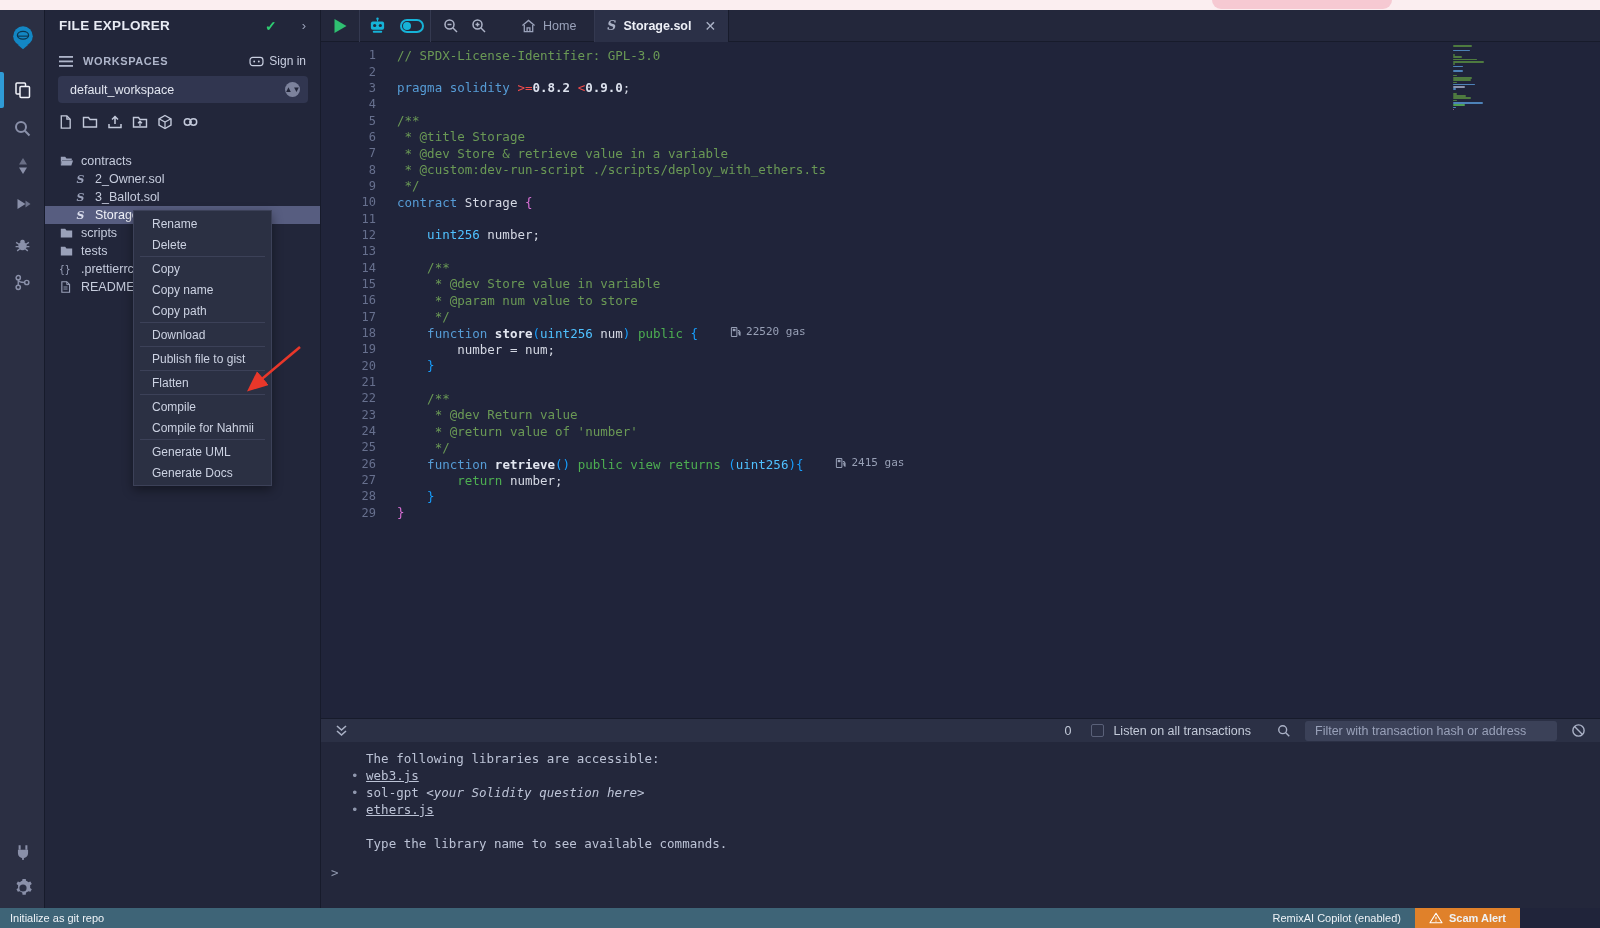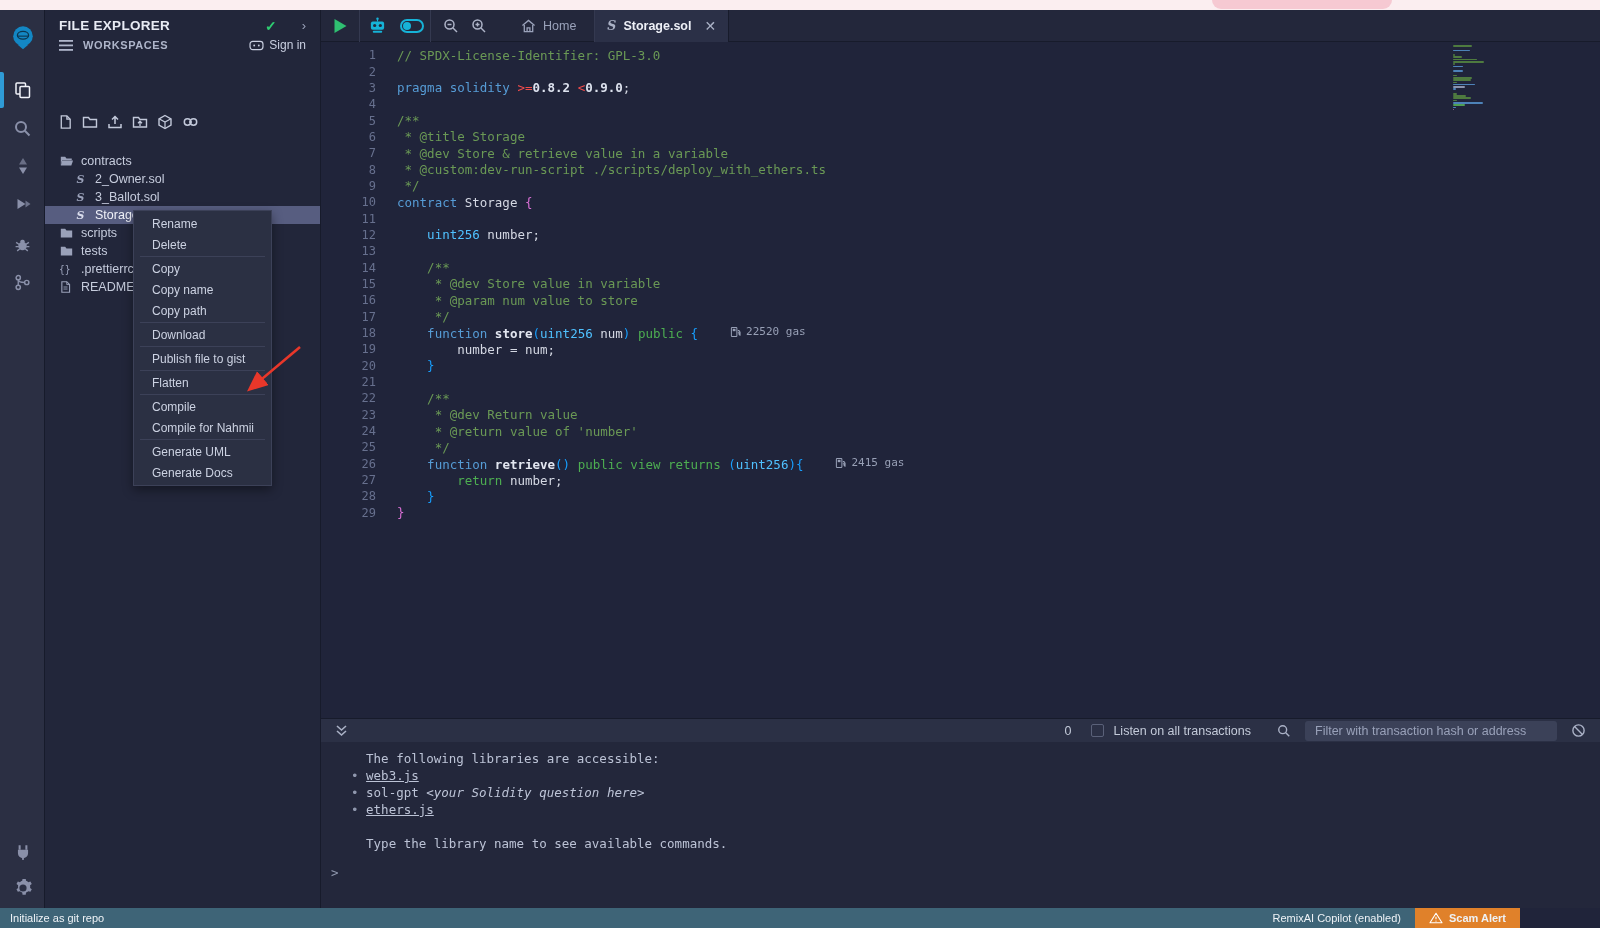--- a/index.html
+++ b/index.html
@@ -23,21 +23,21 @@
   .rail-item.active::before { content:""; position:absolute; left:0; top:-2px; width:4px;
     height:36px; background:#2f9bd6; border-radius:0 2px 2px 0; }
 
   
   .explorer { left:45px; top:10px; width:275px; height:898px; background:#22263a; }
   .fx-head { position:absolute; left:0; top:8px; width:100%; height:22px; display:flex;
     align-items:flex-start; padding:0 14px;gap:9px; }
   .fx-title { font-size:13.5px; font-weight:bold; color:#e8ebf4; letter-spacing:.3px; flex:1; }
   .fx-check { color:#2ecc71; font-size:14px; font-weight:bold; margin-right:16px; cursor:pointer; }
   .fx-chev { color:#9aa2ba; font-size:13px; cursor:pointer; }
-  .ws-row { position:absolute; left:0; top:26px; width:100%; height:18px; display:flex;
+  .ws-row { position:absolute; left:0; top:42px; width:100%; height:18px; display:flex;
     align-items:center; padding:0 14px; color:#aeb5ca; }
   .ws-label { font-size:11px; font-weight:bold; letter-spacing:.6px; margin-left:10px; flex:1; }
   .signin { display:flex; align-items:center; gap:5px; color:#c9cfe0; font-size:12px; cursor:pointer; }
   .ws-select { position:absolute; left:13px; top:66px; width:250px; height:27px; background:#313650;
     border-radius:4px; display:flex; align-items:center; padding:0 8px 0 12px; cursor:pointer; }
   .ws-name { flex:1; font-size:12.5px; color:#e2e6f0; }
   .ws-badge { width:15px; height:15px; border-radius:50%; background:#7c829c; color:#22263a;
     font-size:8px; display:flex; align-items:center; justify-content:center; line-height:1; }
   .fx-tools { position:absolute; left:13px; top:104px; display:flex; gap:9px; color:#c3c9da; }
   .fx-tools .ti { cursor:pointer; }
@@ -222,20 +222,24 @@
       <span class="signin">
         <span>
           <svg width="15" height="12" viewBox="0 0 16 13" fill="none" stroke="currentColor" stroke-width="1.3">
               <rect x="1" y="2.5" width="14" height="9" rx="3"></rect>
               <circle cx="5.5" cy="7" r="1" fill="currentColor" stroke="none"></circle>
               <circle cx="10.5" cy="7" r="1" fill="currentColor" stroke="none"></circle>
             </svg>
         </span>
         <span>Sign in</span>
       </span>
+    </div>
+    <div class="ws-select">
+      <span class="ws-name">default_workspace</span>
+      <span class="ws-badge">▲▼</span>
     </div>
     <div class="fx-tools" id="fx-tools">
         <span class="ti">
           <svg width="15" height="16" viewBox="0 0 16 16">
             <path d="M3.5 1.5h6l3.5 3.5v9.5h-9.5z" fill="none" stroke="currentColor" stroke-width="1.4"></path>
             <path d="M9.5 1.5V5H13" fill="none" stroke="currentColor" stroke-width="1.4"></path>
           </svg>
         </span>
         <span class="ti">
           <svg width="16" height="16" viewBox="0 0 16 16">

